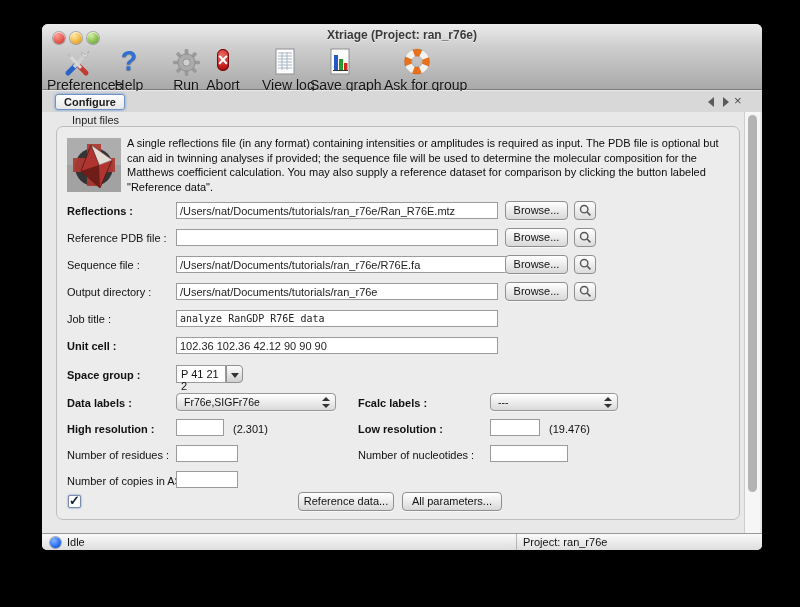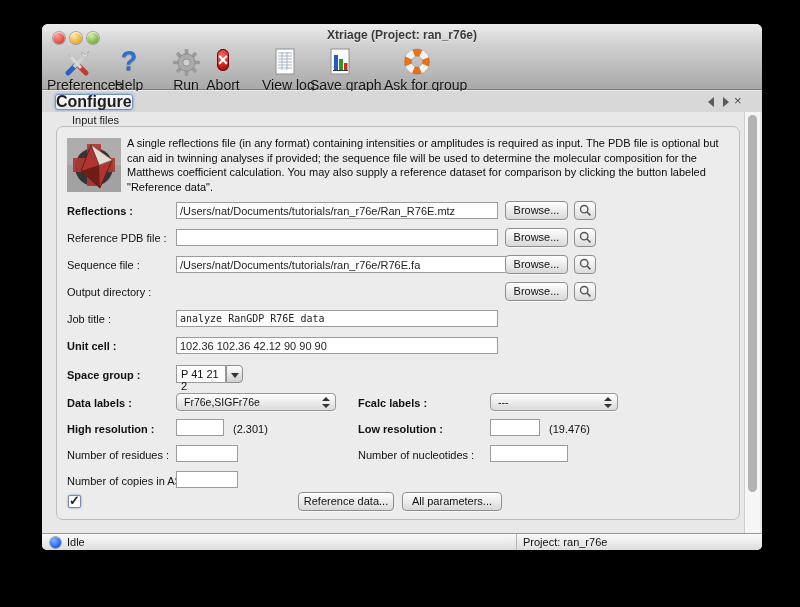--- a/index.html
+++ b/index.html
@@ -31,23 +31,23 @@
   .tb-item .lbl{display:block;font-size:14px;color:#111;margin-top:0px;
     text-shadow:0 1px 0 rgba(255,255,255,.45);white-space:nowrap;}
   .help-glyph{font-size:27px;line-height:27px;font-weight:bold;color:#2f6fd4;
     text-shadow:0 1px 1px rgba(0,0,0,.35);}
   .abort-badge{width:28px;height:27px;margin:1px auto 0;border-radius:9px;
     background:radial-gradient(circle at 35% 30%,#f0706a,#c8201d 65%,#8e0f0e);
     border:1px solid #6e0b0a;color:#fff;font-weight:bold;font-size:18px;line-height:25px;}
 
   
   .tabbar{position:absolute;left:0;top:67px;width:720px;height:21px;background:#d8d8d8;}
-  .tab{position:absolute;left:13px;top:3px;height:16px;padding:0 0;
+  .tab{position:absolute;left:13px;top:3px;height:16px;padding:0 8px;
     background:linear-gradient(#fefefe,#e7e7e7);border:1px solid #6f93c4;border-radius:3px;
-    box-shadow:0 0 3px rgba(90,140,210,.9);font-size:16px;font-weight:bold;color:#1c1c1c;line-height:14px;}
+    box-shadow:0 0 3px rgba(90,140,210,.9);font-size:11px;font-weight:bold;color:#1c1c1c;line-height:14px;}
   .tab-nav{position:absolute;top:6px;width:0;height:0;}
   .tab-nav.left{left:666px;border-top:5px solid transparent;border-bottom:5px solid transparent;border-right:6px solid #5a5a5a;}
   .tab-nav.right{left:681px;border-top:5px solid transparent;border-bottom:5px solid transparent;border-left:6px solid #5a5a5a;}
   .tab-close{position:absolute;left:692px;top:2px;font-size:13px;color:#4a4a4a;line-height:16px;}
 
   
   .content{position:absolute;left:0;top:88px;width:720px;height:421px;background:#e8e8e8;}
   .section-label{position:absolute;left:18px;top:2px;font-size:11px;color:#222;margin-left:12px;}
   .groupbox{position:absolute;left:14px;top:14px;width:684px;height:394px;
     background:#ececec;border:1px solid #bdbdbd;border-radius:7px;}
@@ -264,20 +264,21 @@
         <input class="tfield" style="left: 119px; top: 129px; width: 380px;" value="/Users/nat/Documents/tutorials/ran_r76e/R76E.fa">
         <div class="pbtn" style="left:448px;top:128px;width:63px;">Browse...</div>
         <div class="magbtn" style="left:517px;top:128px;">
           <svg width="13" height="13" viewBox="0 0 13 13">
             <circle cx="5.2" cy="5.2" r="3.7" fill="none" stroke="#555" stroke-width="1.4"></circle>
             <line x1="8" y1="8" x2="11.4" y2="11.4" stroke="#555" stroke-width="1.6"></line>
           </svg>
         </div>
 
         <span class="flabel" style="left:10px;top:159px;">Output directory :</span>
+        <input class="tfield" style="left: 119px; top: 156px; width: 322px;" value="/Users/nat/Documents/tutorials/ran_r76e">
         <div class="pbtn" style="left:448px;top:155px;width:63px;">Browse...</div>
         <div class="magbtn" style="left:517px;top:155px;">
           <svg width="13" height="13" viewBox="0 0 13 13">
             <circle cx="5.2" cy="5.2" r="3.7" fill="none" stroke="#555" stroke-width="1.4"></circle>
             <line x1="8" y1="8" x2="11.4" y2="11.4" stroke="#555" stroke-width="1.6"></line>
           </svg>
         </div>
 
         <span class="flabel" style="left:10px;top:186px;">Job title :</span>
         <input class="tfield mono" style="left: 119px; top: 183px; width: 322px;" value="analyze RanGDP R76E data">

